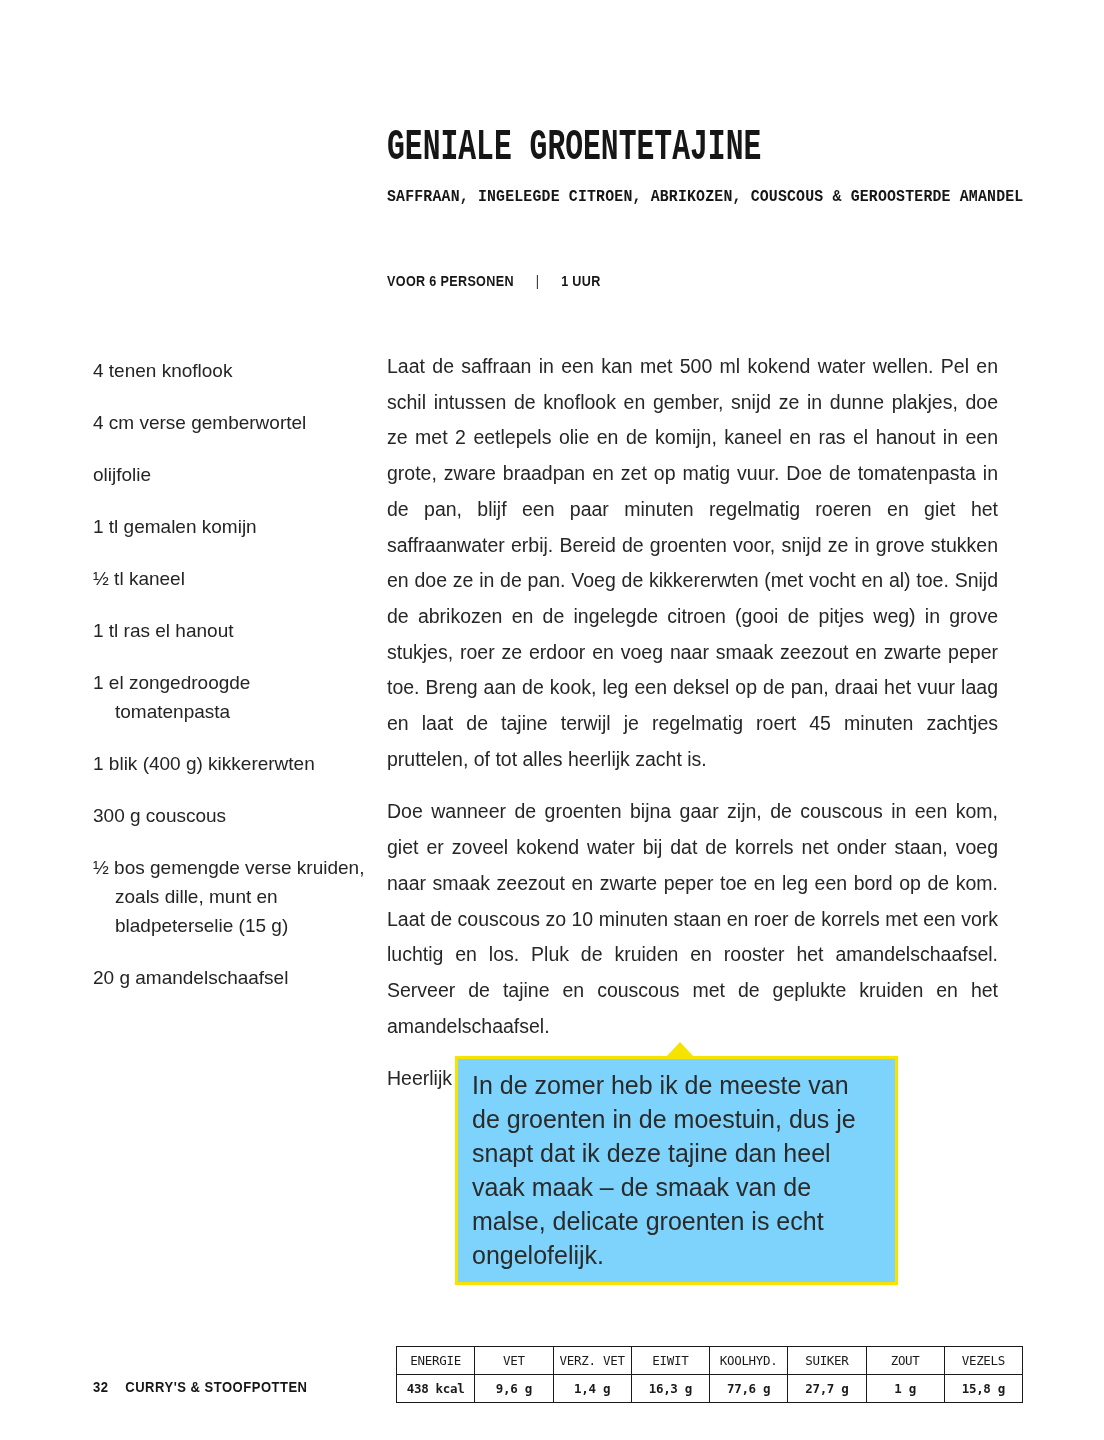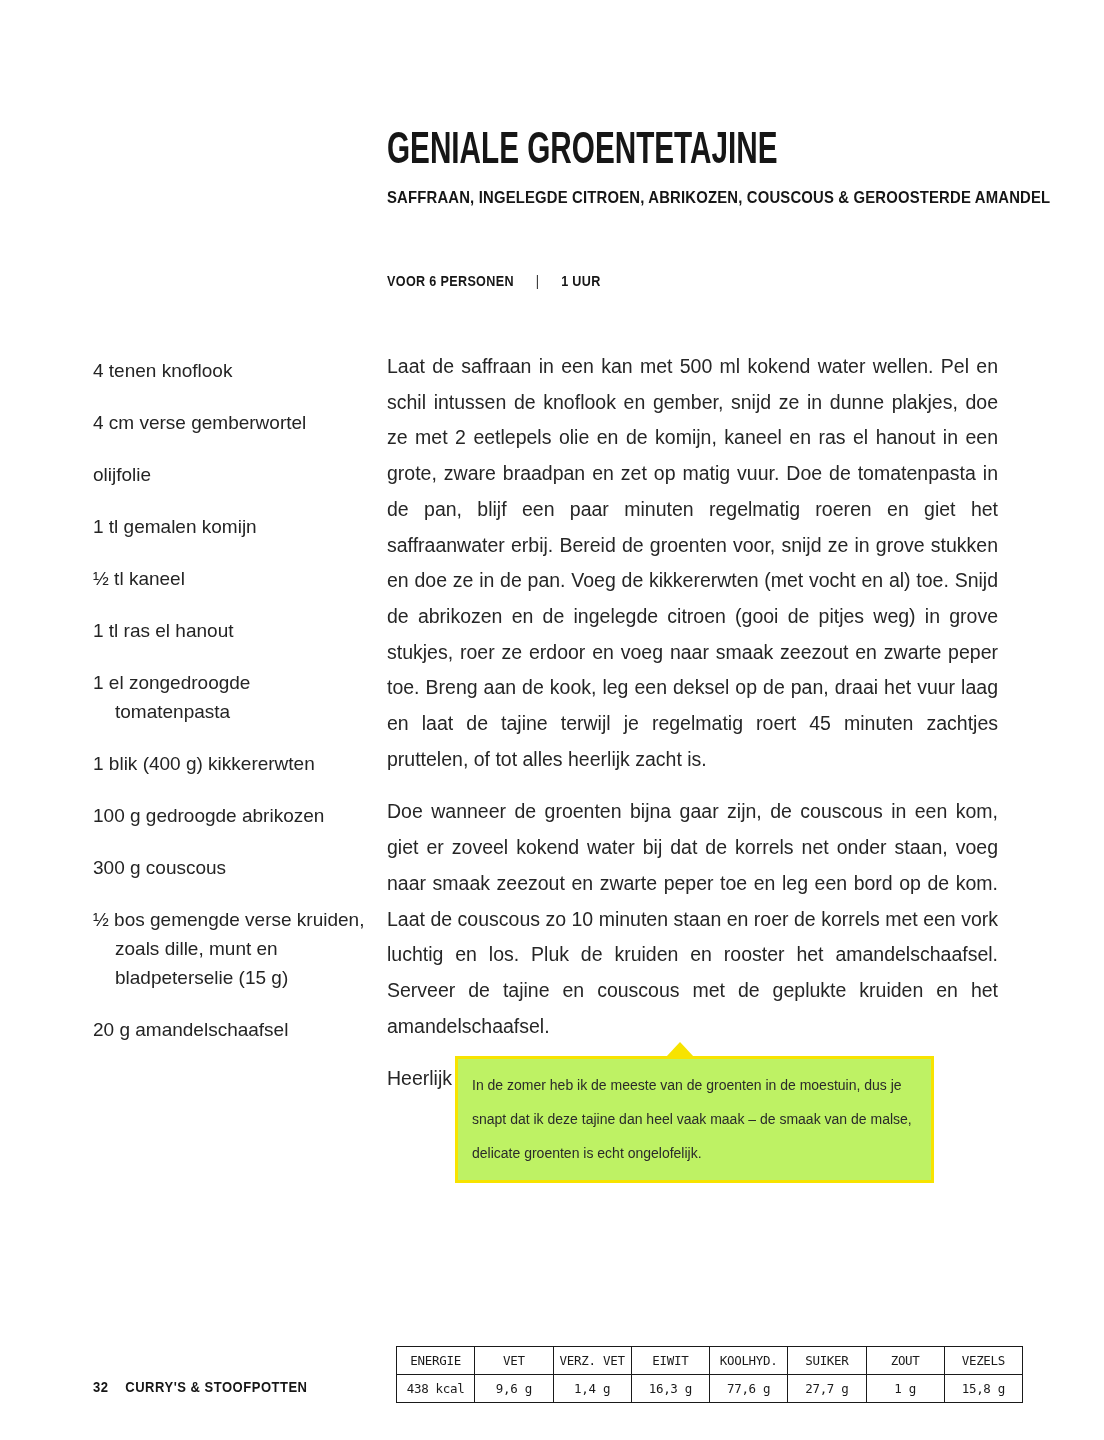--- a/index.html
+++ b/index.html
@@ -8,21 +8,21 @@
     position: relative;
     width: 1104px;
     height: 1440px;
     background: #ffffff;
     font-family: "Liberation Sans", sans-serif;
     color: #262626;
     overflow: hidden;
   }
 
   
-  .recipe-header { position: absolute; left: 387px; top: 122px; width: 640px; }
+  .recipe-header { position: absolute; left: 387px; top: 122px; width: 640px; font-family: Liberation Mono, monospace; }
   .recipe-title {
     margin: 0;
     font-size: 45px;
     font-weight: 700;
     color: #161616;
     letter-spacing: 0px;
     white-space: nowrap;
     transform: scaleX(0.66);
     transform-origin: 0 50%;
   }
@@ -61,25 +61,25 @@
   
   .method {
     position: absolute; left: 387px; top: 349px; width: 627px;
     font-size: 19.5px; line-height: 35.7px; color: #262626;
   }
   .method p { margin: 0 16px 17px 0; text-align: justify; }
   .method p:last-child { text-align: left; }
 
   
   .tip-box {
-    position: absolute; left: 455px; top: 1056px; width: 479px;
+    position: absolute; left: 455px; top: 1056px; width: 443px;
     border: 3px solid #F7E300;
-    background: #bef264;
+    background: #7dd3fc;
     padding: 9px 14px 10px 14px;
-    font-size: 14px; line-height: 34px; color: #2a2a2a;
+    font-size: 25px; line-height: 34px; color: #2a2a2a;
   }
   .tip-arrow {
     position: absolute;
     top: -17px; left: 208px;
     width: 0; height: 0;
     border-left: 14px solid transparent;
     border-right: 14px solid transparent;
     border-bottom: 15px solid #F7E300;
   }
 
@@ -89,21 +89,21 @@
     border-collapse: collapse;
     table-layout: fixed;
     font-family: "DejaVu Sans Mono", monospace;
     font-size: 12.5px;
     color: #1a1a1a;
     margin-left: 8px;
   }
   .nutrition th, .nutrition td {
     border: 1.5px solid #1a1a1a;
     text-align: center;
-    font-weight: 400;
+    font-weight: 700;
     height: 28px;
     padding: 0 2px;
     letter-spacing: -0.3px;
   }
   .nutrition th { font-weight: 400; }
 
   
   .footer {
     position: absolute; left: 93px; top: 1378px;
     font-size: 15.5px; font-weight: 700; color: #161616;
@@ -130,21 +130,20 @@
 
   <ul class="ingredients">
     <li>4 tenen knoflook</li>
     <li>4 cm verse gemberwortel</li>
     <li>olijfolie</li>
     <li>1 tl gemalen komijn</li>
     <li>½ tl kaneel</li>
     <li>1 tl ras el hanout</li>
     <li>1 el zongedroogde tomatenpasta</li>
     <li>1 blik (400 g) kikkererwten</li>
-    <li>100 g gedroogde abrikozen</li>
     <li>300 g couscous</li>
     <li>½ bos gemengde verse kruiden, zoals dille, munt en bladpeterselie (15 g)</li>
     <li>20 g amandelschaafsel</li>
   </ul>
 
   <div class="method">
     <p>Laat de saffraan in een kan met 500 ml kokend water wellen. Pel en schil intussen de knoflook en gember, snijd ze in dunne plakjes, doe ze met 2 eetlepels olie en de komijn, kaneel en ras el hanout in een grote, zware braadpan en zet op matig vuur. Doe de tomatenpasta in de pan, blijf een paar minuten regelmatig roeren en giet het saffraanwater erbij. Bereid de groenten voor, snijd ze in grove stukken en doe ze in de pan. Voeg de kikkererwten (met vocht en al) toe. Snijd de abrikozen en de ingelegde citroen (gooi de pitjes weg) in grove stukjes, roer ze erdoor en voeg naar smaak zeezout en zwarte peper toe. Breng aan de kook, leg een deksel op de pan, draai het vuur laag en laat de tajine terwijl je regelmatig roert 45 minuten zachtjes pruttelen, of tot alles heerlijk zacht is.</p>
     <p>Doe wanneer de groenten bijna gaar zijn, de couscous in een kom, giet er zoveel kokend water bij dat de korrels net onder staan, voeg naar smaak zeezout en zwarte peper toe en leg een bord op de kom. Laat de couscous zo 10 minuten staan en roer de korrels met een vork luchtig en los. Pluk de kruiden en rooster het amandelschaafsel. Serveer de tajine en couscous met de geplukte kruiden en het amandelschaafsel.</p>
     <p>Heerlijk met een dunne yoghurt met harissa.</p>
   </div>

